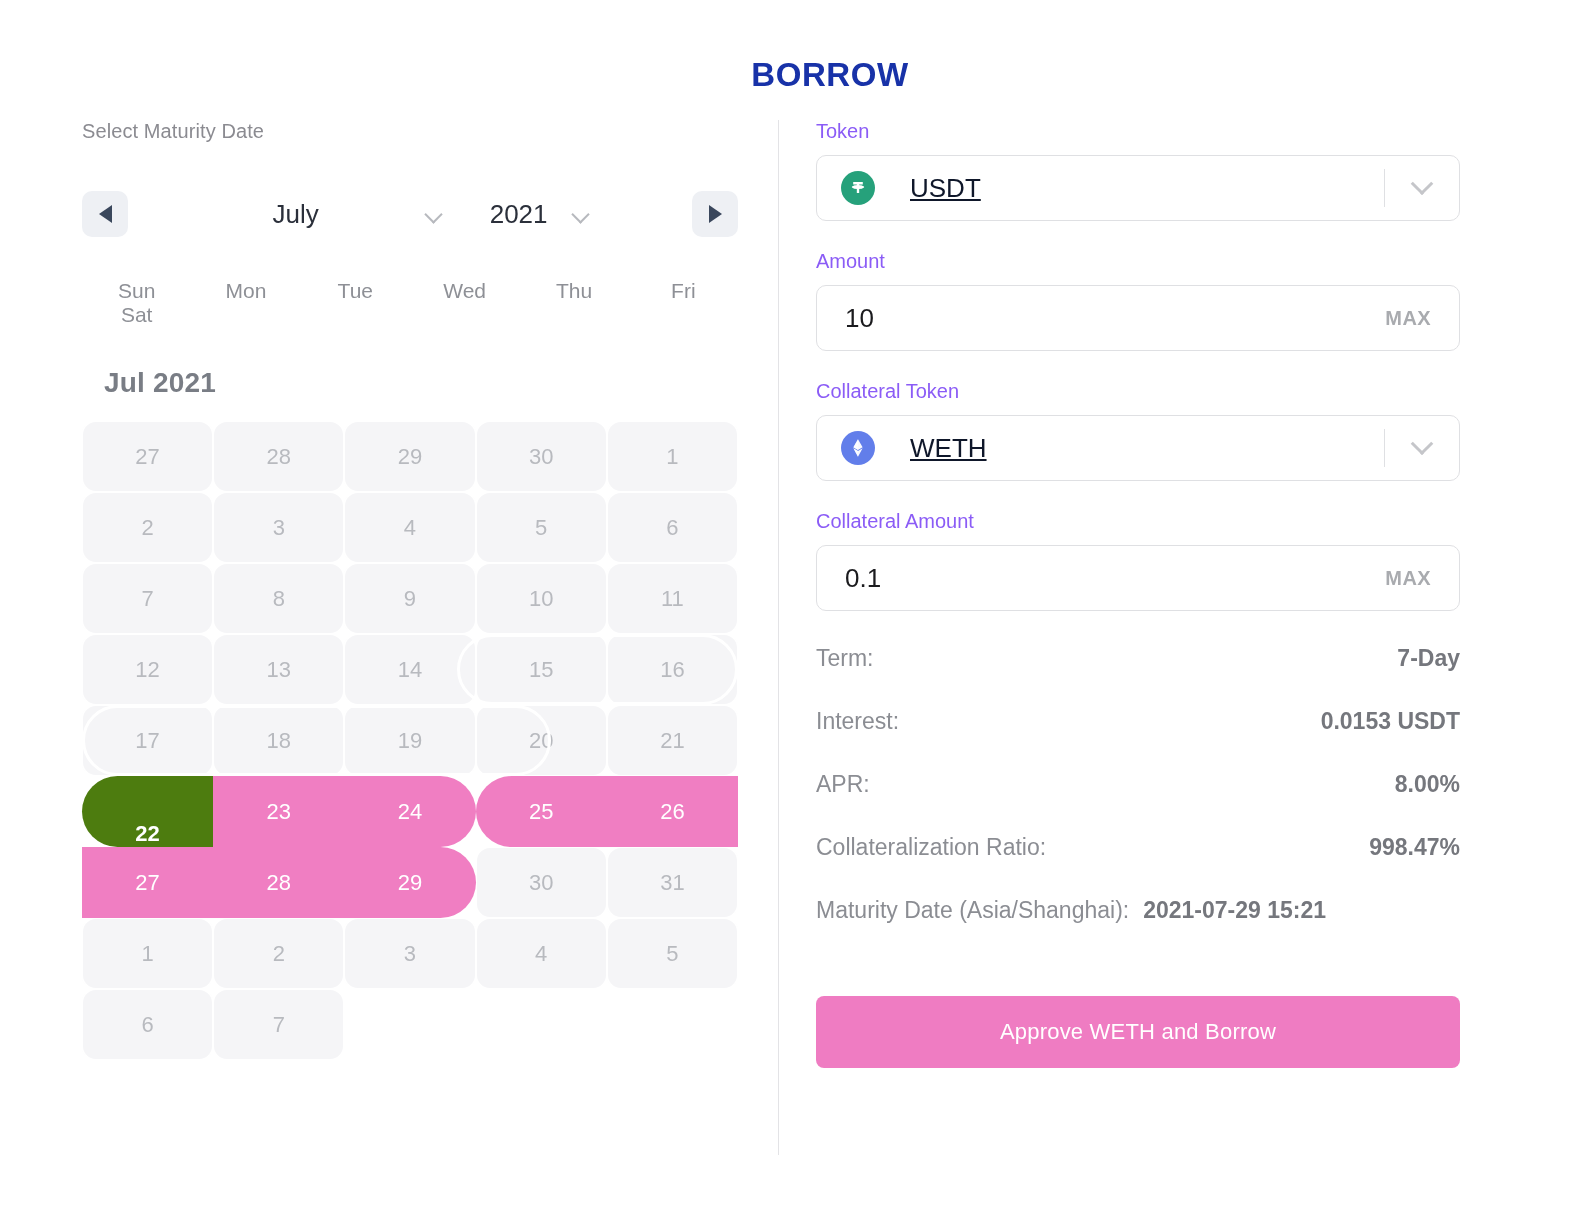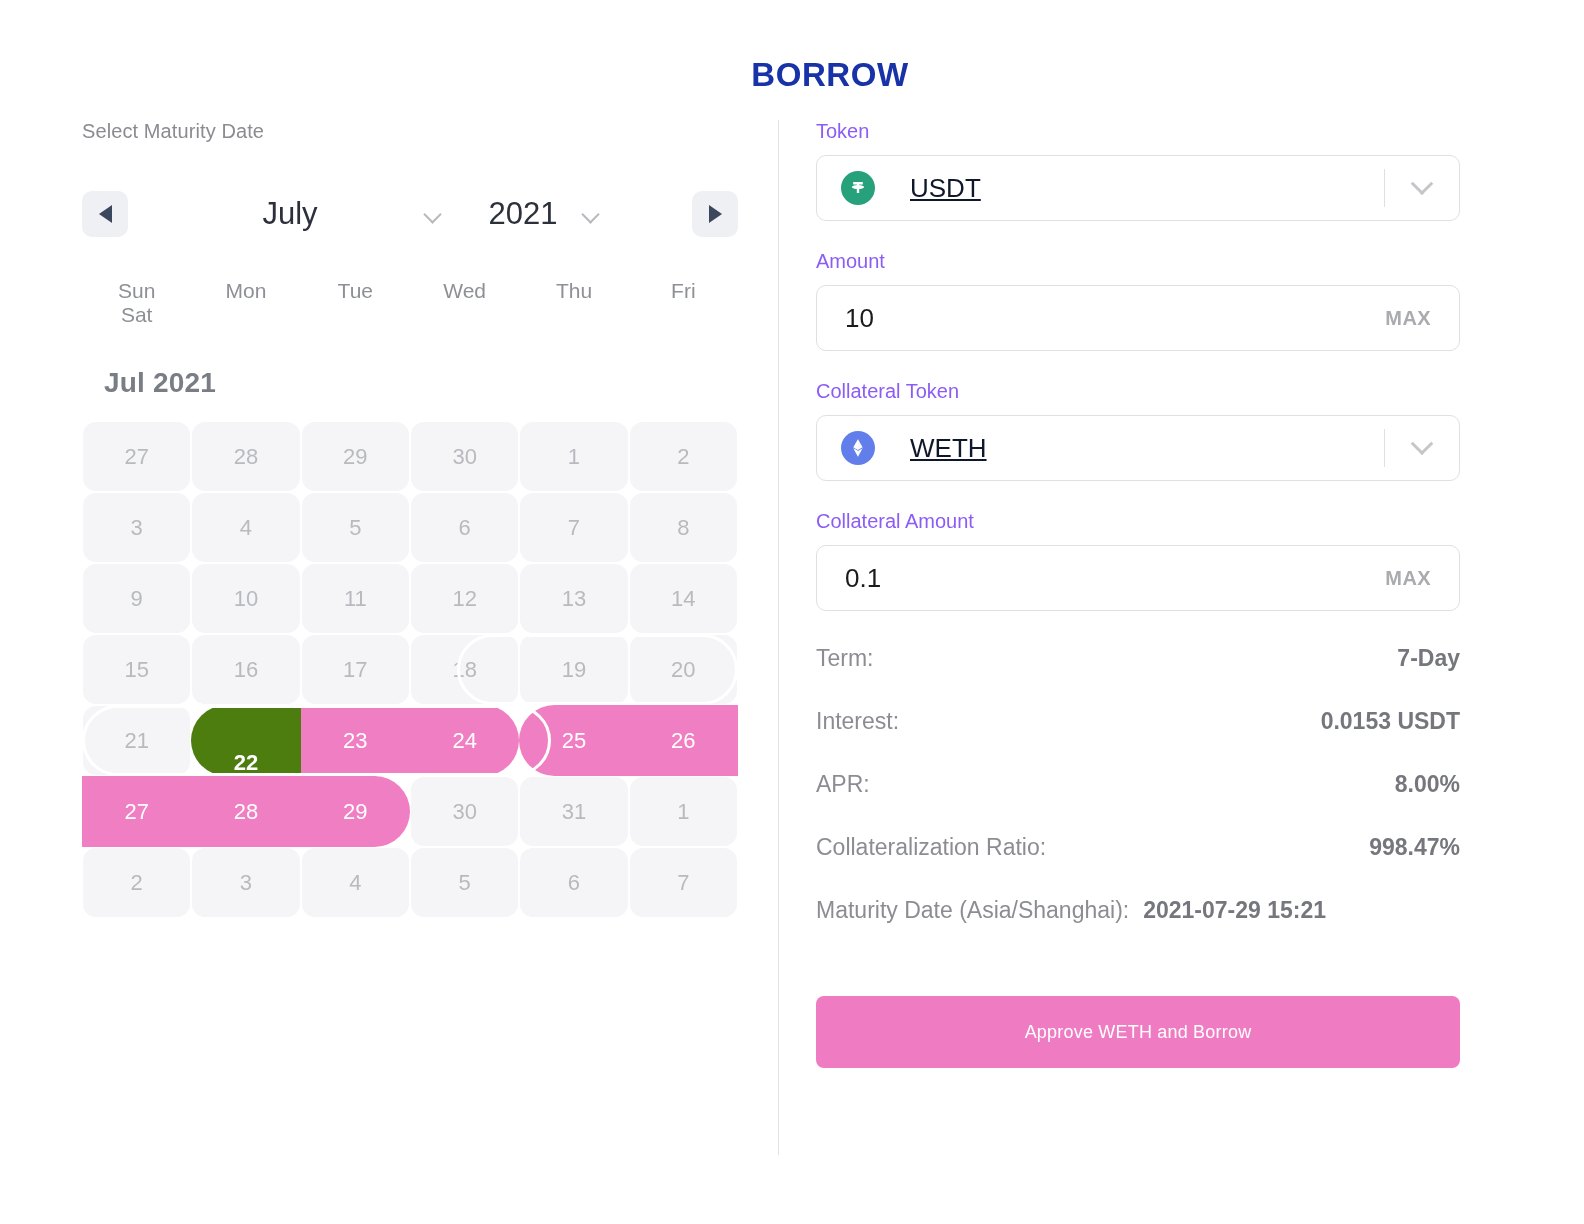--- a/index.html
+++ b/index.html
@@ -94,21 +94,21 @@
     justify-content: center;
     gap: 0px;
   }
   .sel {
     display: flex;
     align-items: center;
     cursor: pointer;
     user-select: none;
   }
   .sel .sel-text {
-    font-size: 31px;
+    font-size: 26px;
     color: #2b303b;
     font-weight: 400;
   }
   .chev {
     display: inline-block;
     width: 22px; height: 22px;
     position: relative;
   }
   .chev::after {
     content: "";
@@ -143,21 +143,21 @@
     font-size: 28px;
     font-weight: 700;
     color: #797d85;
     letter-spacing: .2px;
   }
 
   
   .cal-grid {
     margin-top: 22px;
     display: grid;
-    grid-template-columns: repeat(6, 1fr);
+    grid-template-columns: repeat(5, 1fr);
     grid-auto-rows: 71px;
     row-gap: 0px;
     column-gap: 0px;
   }
   .day {
     position: relative;
     display: flex;
     align-items: center;
     justify-content: center;
     font-size: 22px;
@@ -330,21 +330,21 @@
   .sum-row.maturity { justify-content: flex-start; gap: 14px; }
 
   .approve-btn {
     margin-top: 36px;
     width: 644px;
     height: 72px;
     border: none;
     border-radius: 8px;
     background: #ef7cc2;
     color: #ffffff;
-    font-size: 18px;
+    font-size: 22px;
     font-family: "Liberation Sans", sans-serif;
     cursor: pointer;
     letter-spacing: .2px;
   }
 </style>
 </head>
 <body>
 
 <div class="page">
 

